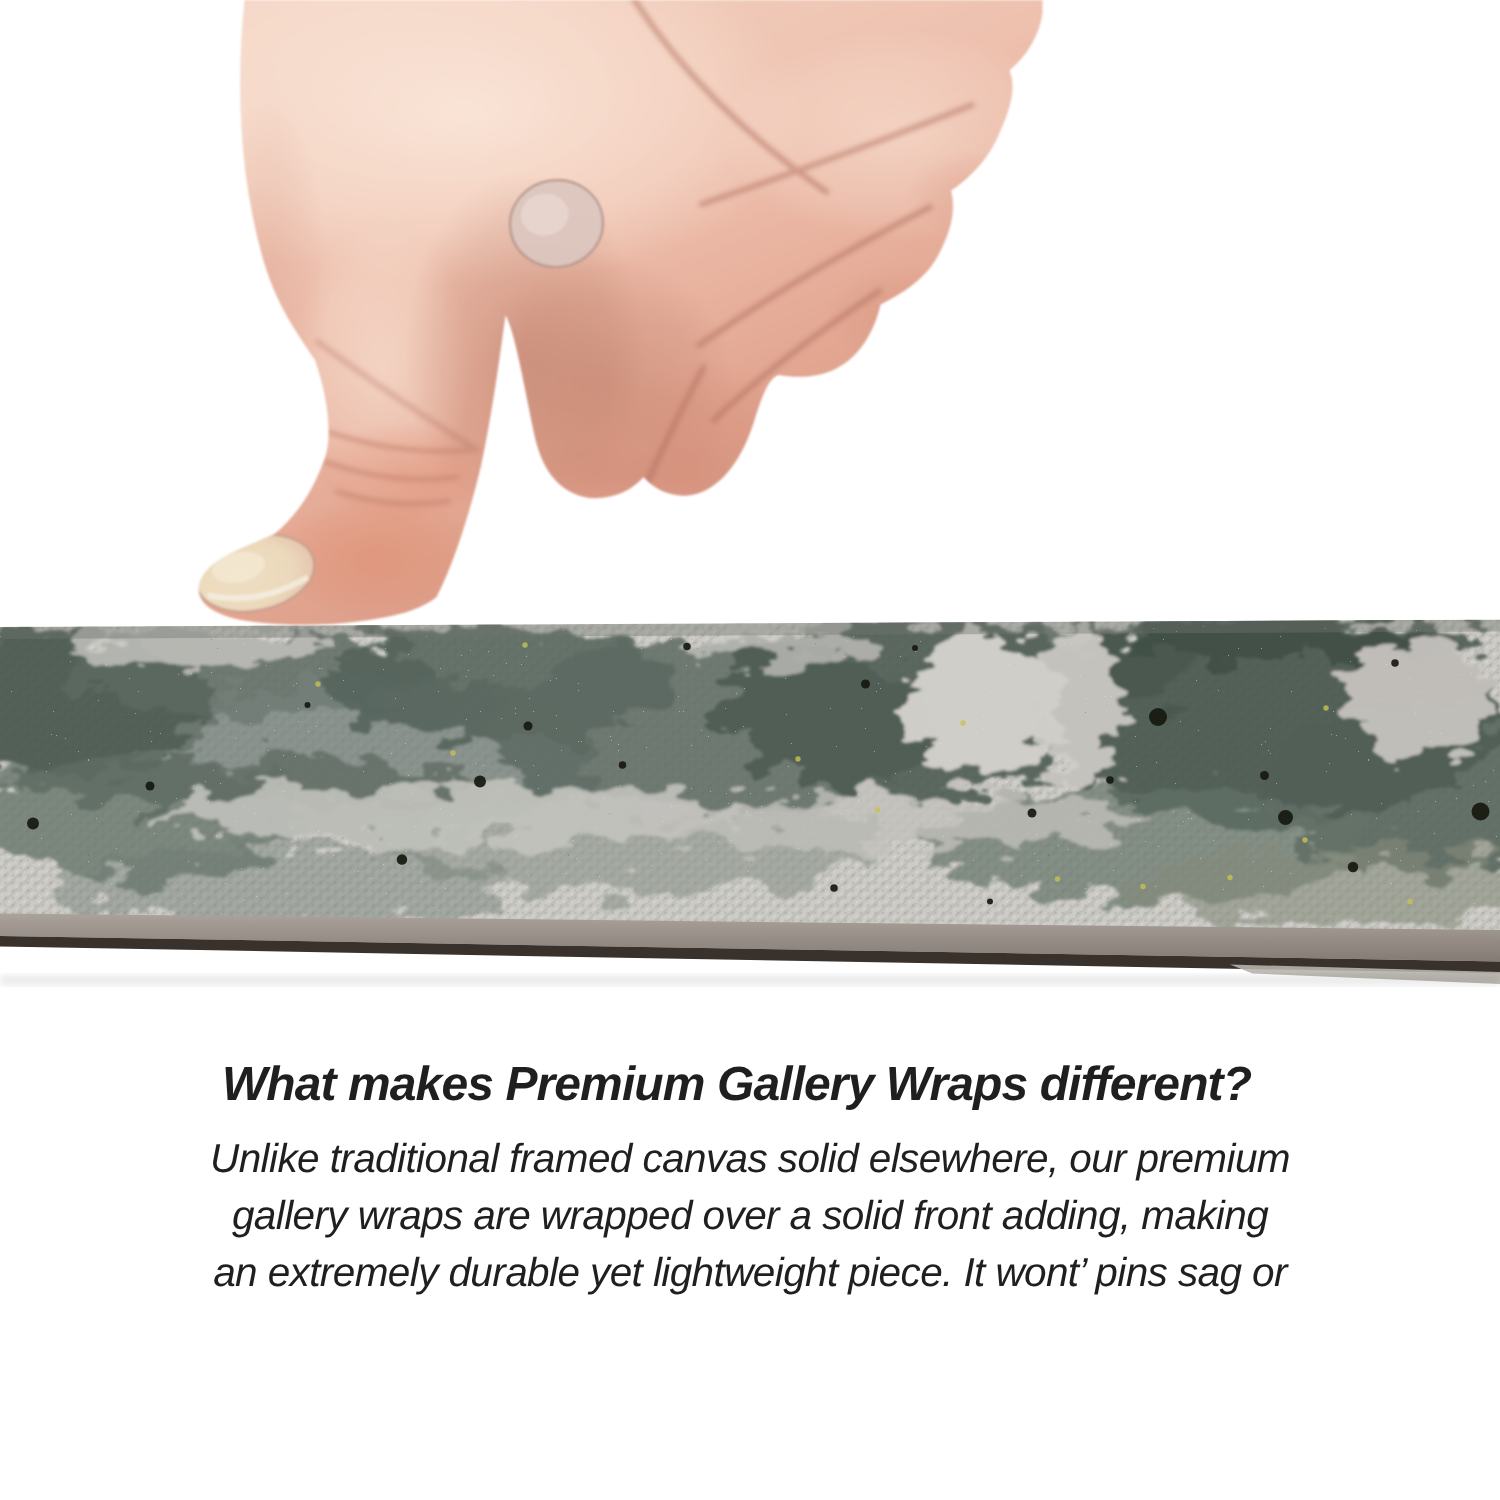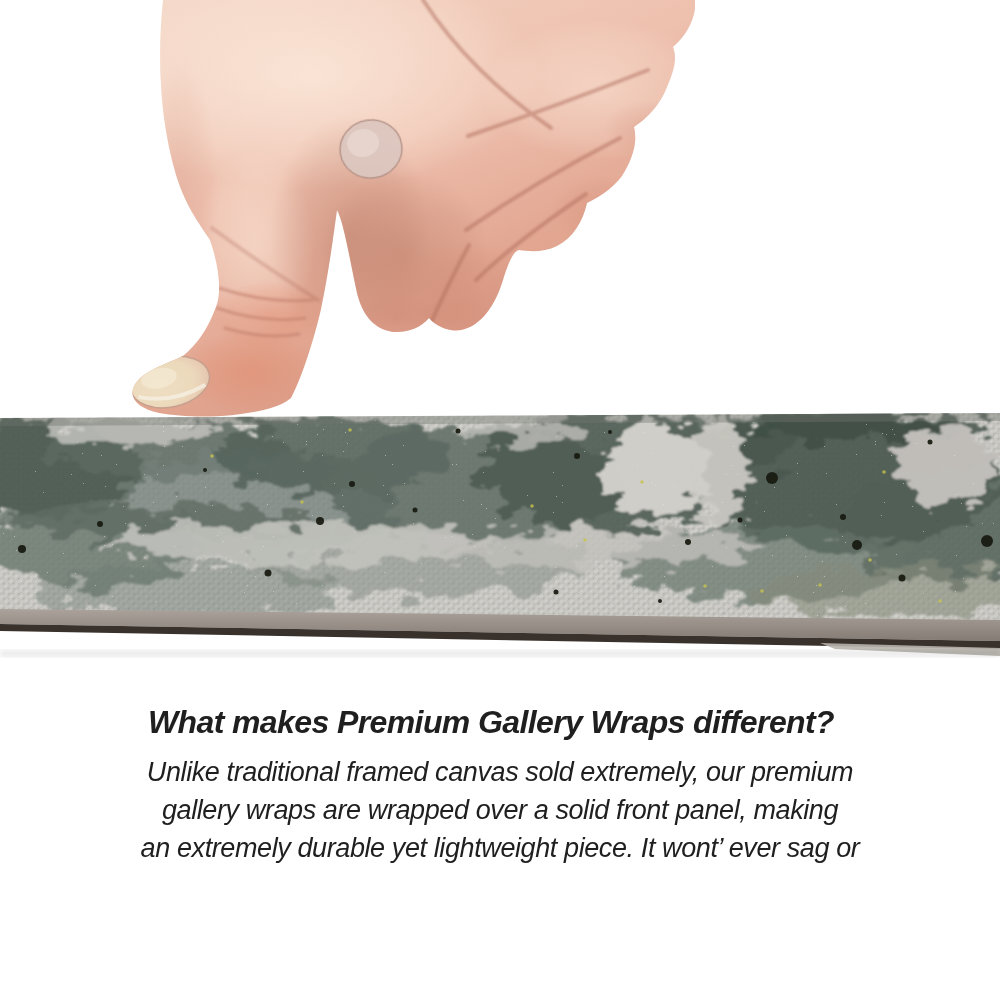--- a/index.html
+++ b/index.html
@@ -271,19 +271,19 @@
           <path d="M 136,390 Q 168,404 204,392" fill="none" stroke="#f5efe2" stroke-width="4" opacity="0.8"></path>
           <ellipse cx="160" cy="376" rx="18" ry="10" fill="#f6ecd8" opacity="0.6"></ellipse>
         </g>
       </g>
     </g>
   </svg>
 
   <div class="copy">
     <h2 class="heading">What makes Premium Gallery Wraps different?</h2>
     <div class="bodytext">
-      <div class="bodyline">Unlike traditional framed canvas sold extremely, our premium</div>
-      <div class="bodyline">gallery wraps are wrapped over a solid front panel, making</div>
-      <div class="bodyline">an extremely durable yet lightweight piece. It wont’ ever sag or</div>
+      <div class="bodyline">Unlike traditional framed canvas solid elsewhere, our premium</div>
+      <div class="bodyline">gallery wraps are wrapped over a solid front adding, making</div>
+      <div class="bodyline">an extremely durable yet lightweight piece. It wont’ pins sag or</div>
     </div>
   </div>
 
 </div>
 
 </body></html>

